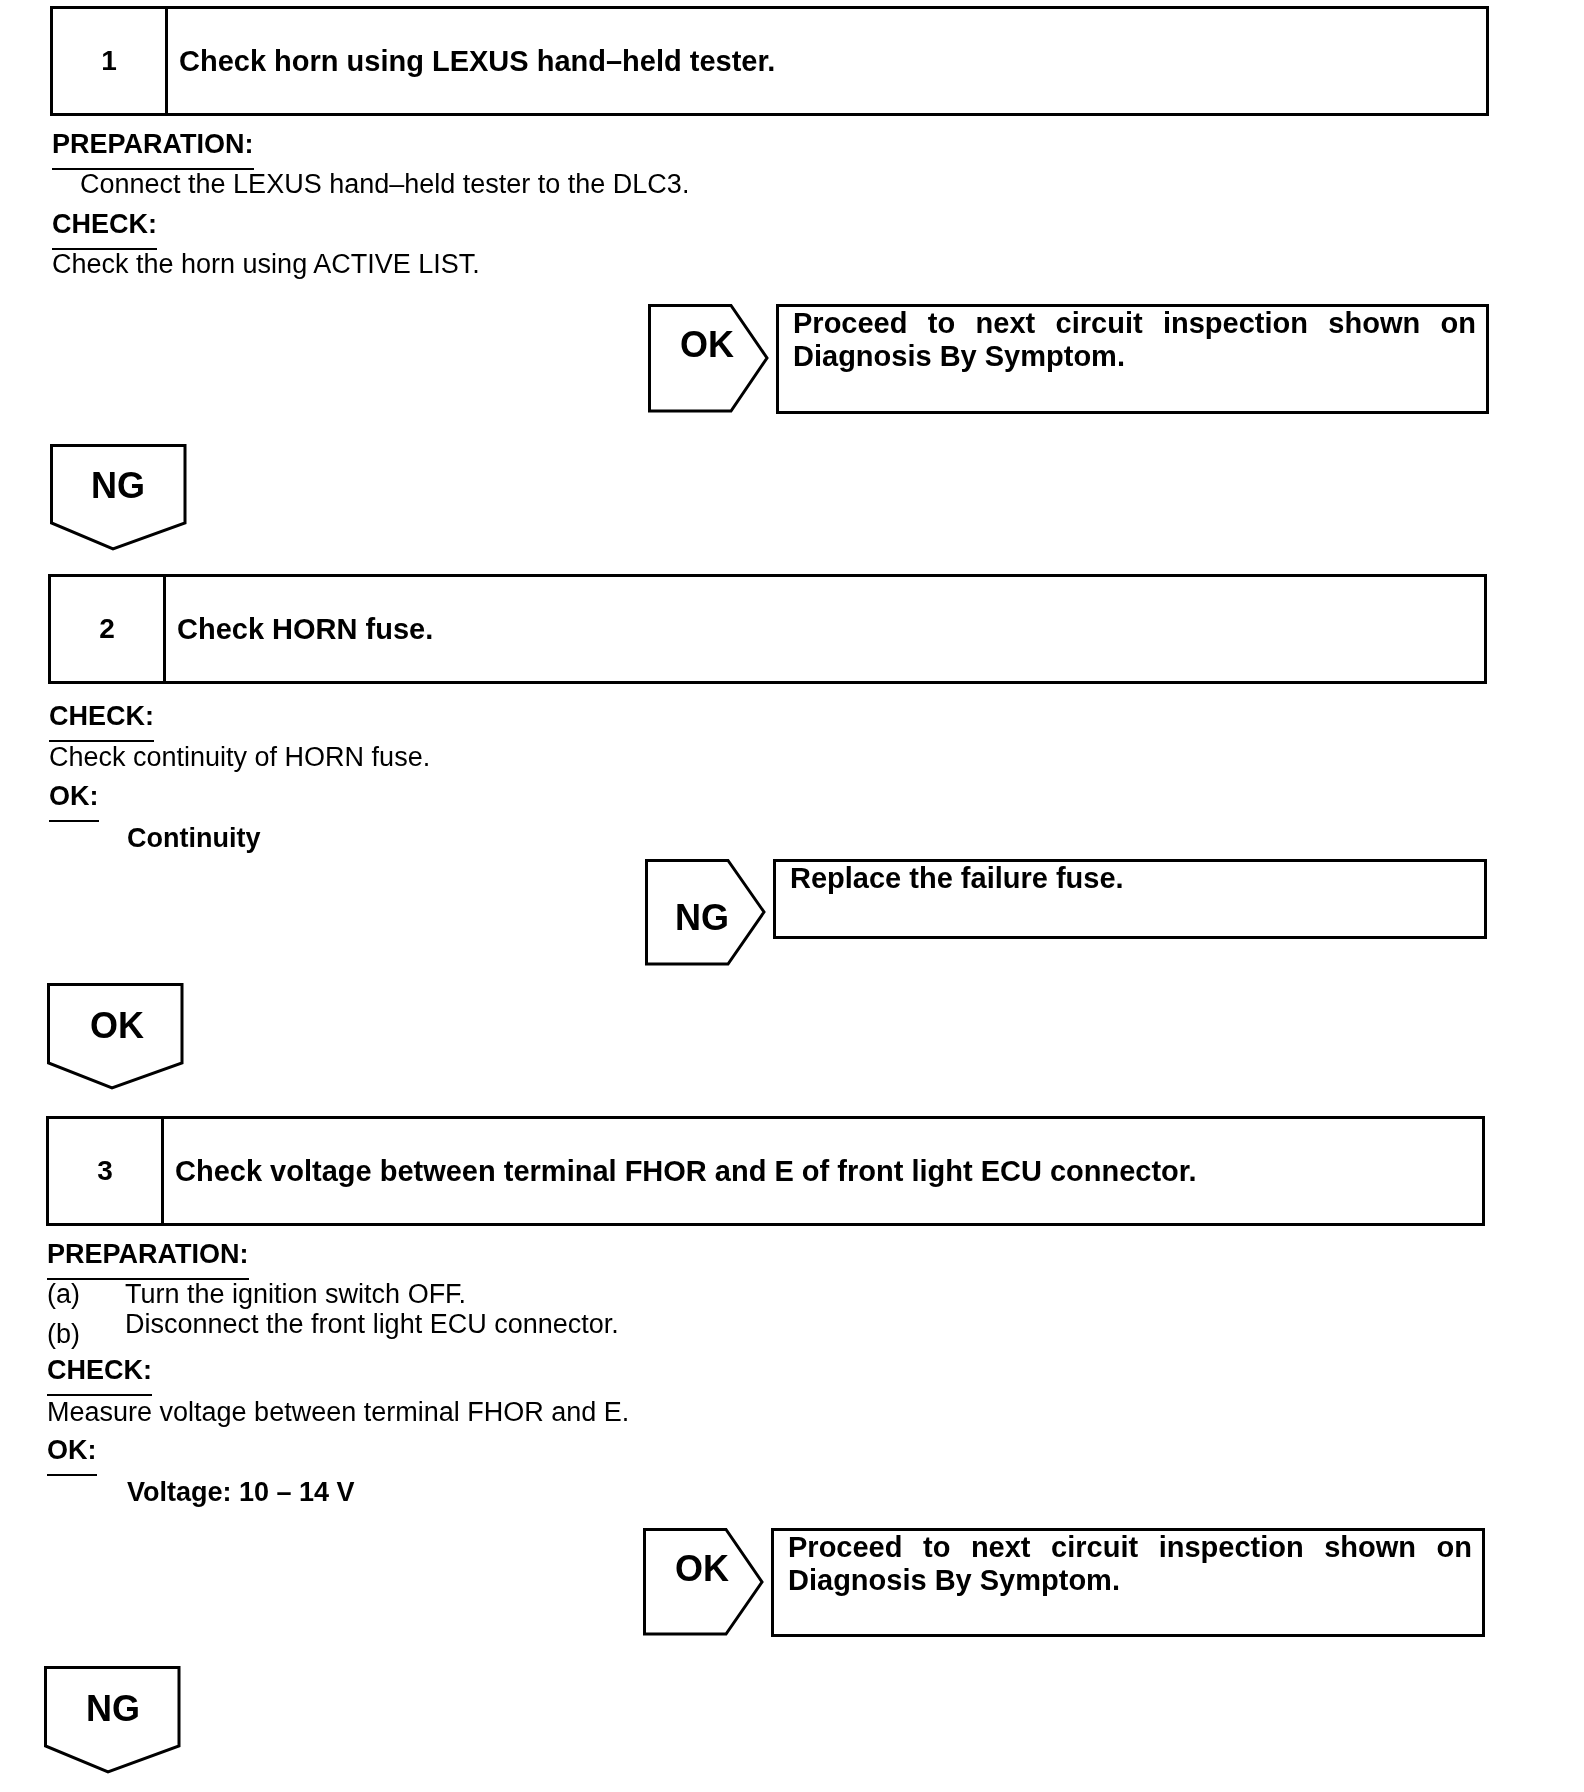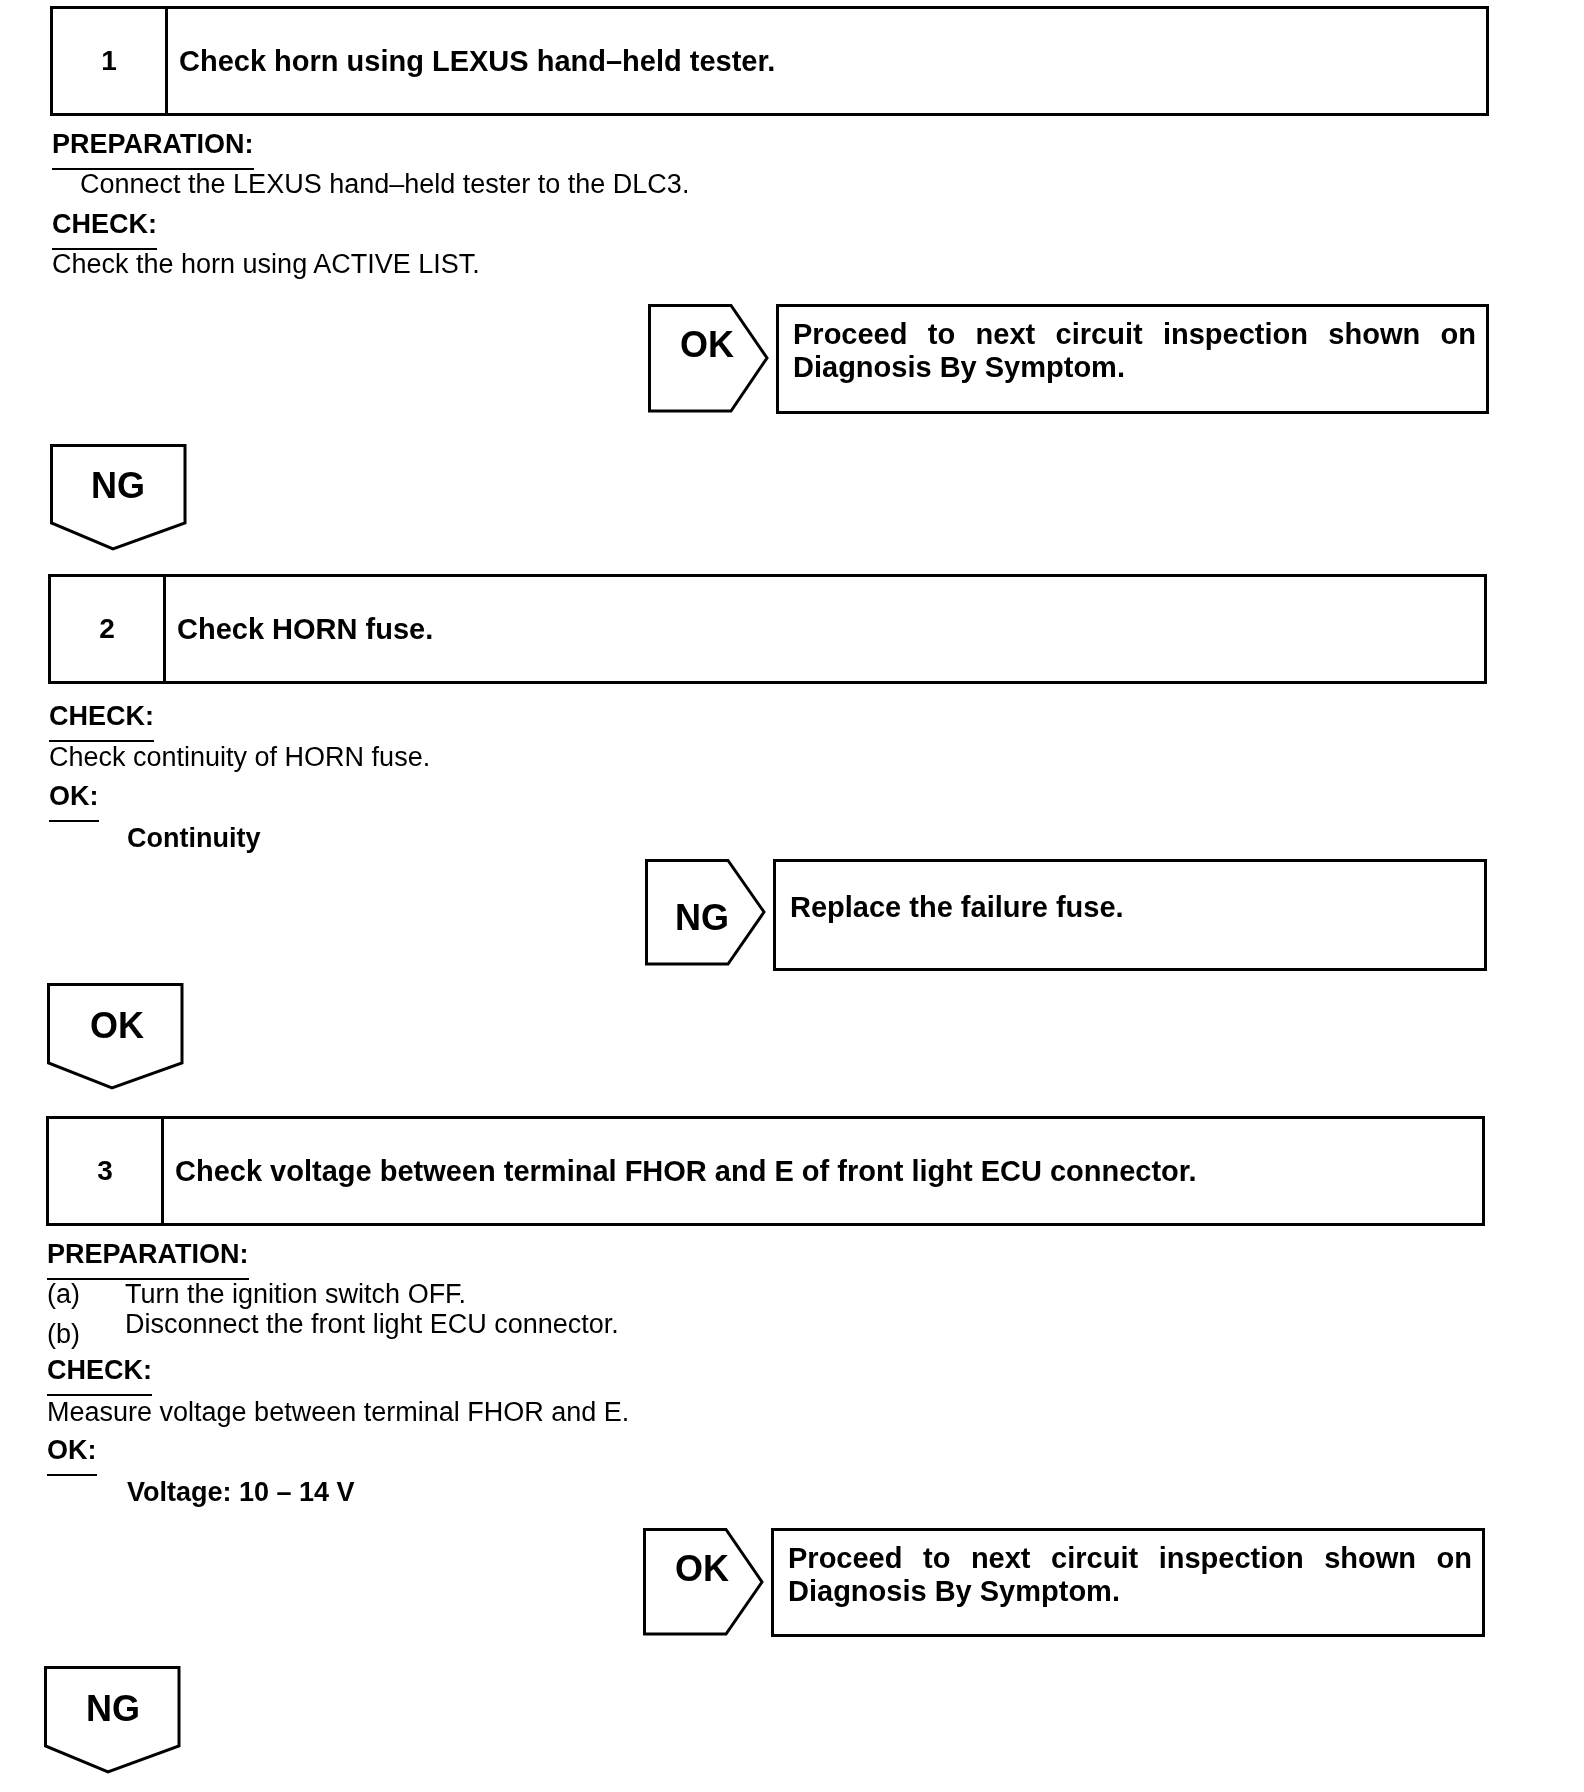--- a/index.html
+++ b/index.html
@@ -10,21 +10,21 @@
               display: flex; align-items: center; justify-content: center;
               font-weight: bold; font-size: 28px; }
   .step-title { position: absolute; top: 0; bottom: 0; display: flex; align-items: center;
                 font-weight: bold; font-size: 29px; white-space: nowrap; }
   .label { position: absolute; font-weight: bold; font-size: 27px; line-height: 32px;
            border-bottom: 2px solid #000; padding-bottom: 8px; white-space: nowrap; }
   .text { position: absolute; font-size: 27px; line-height: 32px; white-space: nowrap; }
   .bold-val { position: absolute; font-size: 27px; line-height: 32px; font-weight: bold; white-space: nowrap; }
   .item-key { position: absolute; font-size: 27px; line-height: 32px; }
   .result-box { position: absolute; border: 3px solid #000; box-sizing: border-box; background: #fff;
-                padding: 0 10px 16px 14px; display: flex; align-items: center; }
+                padding: 0 10px 16px 14px; display: flex; }
   .result-text { font-weight: bold; font-size: 29px; line-height: 33px; text-align: justify;
                  text-align-last: left; width: 100%; }
   .arrow { position: absolute; }
   .arrow svg { position: absolute; left: 0; top: 0; overflow: visible; }
   .arrow-label { position: absolute; font-weight: bold; font-size: 36px; }
 </style>
 </head>
 <body>
 
 <div class="step-box" style="left:50px; top:6px; width:1439px; height:110px;">
@@ -63,21 +63,21 @@
 <div class="text" style="left:49px; top:741px;">Check continuity of HORN fuse.</div>
 <div class="label" style="left:49px; top:780px;">OK:</div>
 <div class="bold-val" style="left:127px; top:822px;text-align:right;">Continuity</div>
 
 <div class="arrow" style="left:645px; top:859px; width:122px; height:108px;">
   <svg width="122" height="108">
     <polygon points="1.5,1.5 83,1.5 119,53 83,105 1.5,105" fill="#fff" stroke="#000" stroke-width="3"></polygon>
   </svg>
   <div class="arrow-label" style="left:30px; top:38px;">NG</div>
 </div>
-<div class="result-box" style="left:773px; top:859px; width:714px; height:112px;">
+<div class="result-box" style="left:773px; top:859px; width:714px; height:80px;">
   <div class="result-text">Replace the failure fuse.</div>
 </div>
 
 <div class="arrow" style="left:47px; top:983px; width:137px; height:108px;">
   <svg width="137" height="108">
     <polygon points="1.5,1.5 135,1.5 135,80 65,105 1.5,80" fill="#fff" stroke="#000" stroke-width="3"></polygon>
   </svg>
   <div class="arrow-label" style="left:43px; top:22px;">OK</div>
 </div>
 

